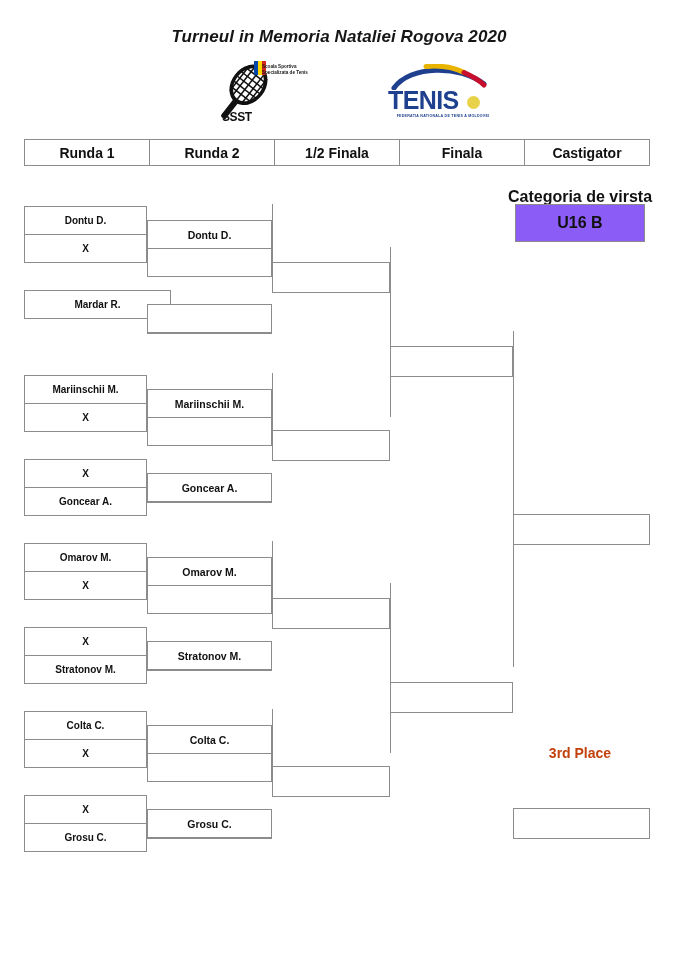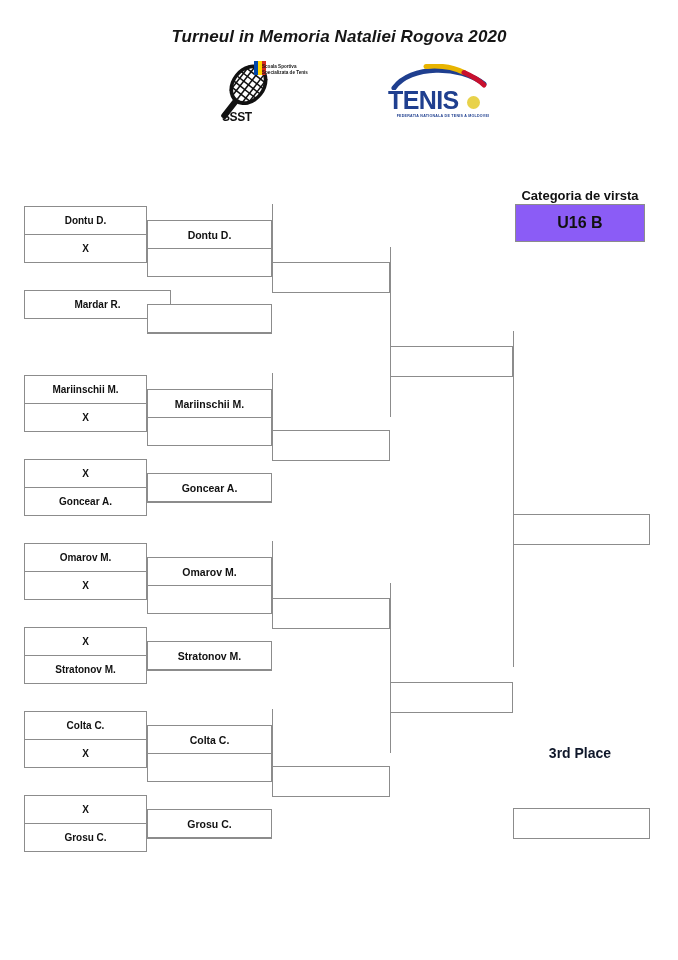--- a/index.html
+++ b/index.html
@@ -153,21 +153,21 @@
     border-left: 1px solid #8c8c8c;
   }
 
   
   .cat-label {
     position: absolute;
     left: 500px;
     top: 188px;
     width: 160px;
     text-align: center;
-    font-size: 13px;
+    font-size: 16px;
     font-weight: bold;
     color: #111;
   }
   .cat-box {
     position: absolute;
     left: 515px;
     top: 204px;
     width: 130px;
     height: 38px;
     border: 1px solid #8c8c8c;
@@ -181,21 +181,21 @@
     background: #8b5cf6;
   }
   .third-label {
     position: absolute;
     left: 500px;
     top: 745px;
     width: 160px;
     text-align: center;
     font-size: 14px;
     font-weight: bold;
-    color: #0f172a;
+    color: #c2410c;
   }
 </style>
 </head>
 <body>
 
 <div id="page">
 
   <div class="title">Turneul in Memoria Nataliei Rogova 2020</div>
 
   <div class="logos">
@@ -233,20 +233,27 @@
         <path d="M38 2.5 C 52 1.2, 66 3.5, 76 8.5" stroke="#e8b400" stroke-width="5" fill="none" stroke-linecap="round"></path>
         <path d="M76 8.5 C 86 13, 92 17, 96 21" stroke="#c8102e" stroke-width="5" fill="none" stroke-linecap="round"></path>
       </svg>
       <div class="fntm-word">TENIS</div>
       <div class="fntm-ball"></div>
       <div class="fntm-sub">FEDERATIA NATIONALA DE TENIS A MOLDOVEI</div>
     </div>
 
   </div>
 
+  <div class="hdr-row">
+    <div class="hdr-cell">Runda 1</div>
+    <div class="hdr-cell">Runda 2</div>
+    <div class="hdr-cell">1/2 Finala</div>
+    <div class="hdr-cell">Finala</div>
+    <div class="hdr-cell">Castigator</div>
+  </div>
 
   <div class="bx r1" style="left:24px;  top:176px; width:123px; height:29px;">Dontu D.</div>
   <div class="bx r1" style="left:24px;  top:204px; width:123px; height:29px;">X</div>
 
   <div class="bx r1" style="left:24px;  top:260px; width:147px; height:29px;">Mardar R.</div>
 
   <div class="bx r1" style="left:24px;  top:345px; width:123px; height:29px;">Mariinschii M.</div>
   <div class="bx r1" style="left:24px;  top:373px; width:123px; height:29px;">X</div>
 
   <div class="bx r1" style="left:24px;  top:429px; width:123px; height:29px;">X</div>

